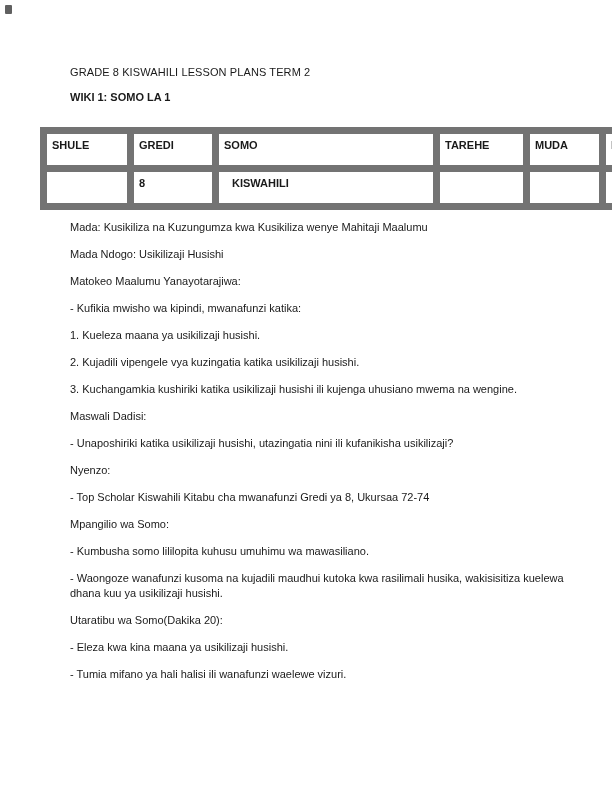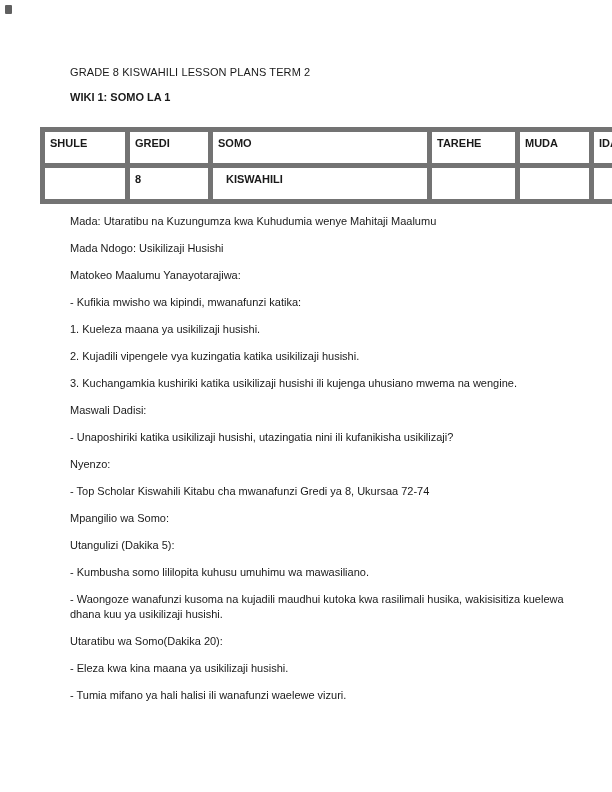--- a/index.html
+++ b/index.html
@@ -17,21 +17,21 @@
   }
   .content{padding:66px 37px 0 70px}
   .title{font-size:11px;font-weight:400;margin:0 0 13px;letter-spacing:.1px}
   .subtitle{font-size:11px;font-weight:700;margin:0 0 24px}
   table.info{
     width:532px;margin-left:-30px;margin-bottom:10px;
     border-collapse:collapse;table-layout:fixed;
     font-size:11px;
   }
   table.info td{
-    border:5px solid #737373;
+    border:7px solid #737373;
     padding:5px 5px 10px 5px;
     vertical-align:top;
     height:16px;
   }
   table.info .hdr{font-weight:700}
   table.info .val{font-weight:700}
   td.col-shule{width:70px}
   td.col-gredi{width:68px}
   td.col-somo{width:204px}
   td.col-tarehe{width:73px}
@@ -69,32 +69,31 @@
         <td class="col-shule"></td>
         <td class="val col-gredi">8</td>
         <td class="val col-somo"><span class="indent">KISWAHILI</span></td>
         <td class="col-tarehe"></td>
         <td class="col-muda"></td>
         <td class="col-idadi"></td>
       </tr>
     </tbody>
   </table>
 
-  <p class="para"><span class="b">Mada:</span><span> Utaratibu na Kuzungumza kwa Kuhudumia wenye Mahitaji Maalumu</span></p>
+  <p class="para"><span class="b">Mada:</span><span> Kusikiliza na Kuzungumza kwa Kusikiliza wenye Mahitaji Maalumu</span></p>
   <p class="para"><span class="b">Mada Ndogo:</span><span> Usikilizaji Husishi</span></p>
   <p class="para"><span class="b">Matokeo Maalumu Yanayotarajiwa:</span><span></span></p>
   <p class="para"><span class="b">- Kufikia mwisho wa kipindi, mwanafunzi katika:</span><span></span></p>
   <p class="para"><span class="b"></span><span>1. Kueleza maana ya usikilizaji husishi.</span></p>
   <p class="para"><span class="b"></span><span>2. Kujadili vipengele vya kuzingatia katika usikilizaji husishi.</span></p>
   <p class="para"><span class="b"></span><span>3. Kuchangamkia kushiriki katika usikilizaji husishi ili kujenga uhusiano mwema na wengine.</span></p>
   <p class="para"><span class="b">Maswali Dadisi:</span><span></span></p>
   <p class="para"><span class="b"></span><span>- Unaposhiriki katika usikilizaji husishi, utazingatia nini ili kufanikisha usikilizaji?</span></p>
   <p class="para"><span class="b"></span><span>Nyenzo:</span></p>
   <p class="para"><span class="b"></span><span>- Top Scholar Kiswahili Kitabu cha mwanafunzi Gredi ya 8, Ukursaa 72-74</span></p>
   <p class="para"><span class="b">Mpangilio wa Somo:</span><span></span></p>
-  <p class="para"><span class="b">Utangulizi (Dakika 5):</span><span></span></p>
   <p class="para"><span class="b"></span><span>- Kumbusha somo lililopita kuhusu umuhimu wa mawasiliano.</span></p>
   <p class="para"><span class="b"></span><span>- Waongoze wanafunzi kusoma na kujadili maudhui kutoka kwa rasilimali husika, wakisisitiza kuelewa dhana kuu ya usikilizaji husishi.</span></p>
   <p class="para"><span class="b">Utaratibu wa Somo(Dakika 20):</span><span></span></p>
   <p class="para"><span class="b"></span><span>- Eleza kwa kina maana ya usikilizaji husishi.</span></p>
   <p class="para"><span class="b"></span><span>- Tumia mifano ya hali halisi ili wanafunzi waelewe vizuri.</span></p>
 
 </div>
 
 </body></html>

